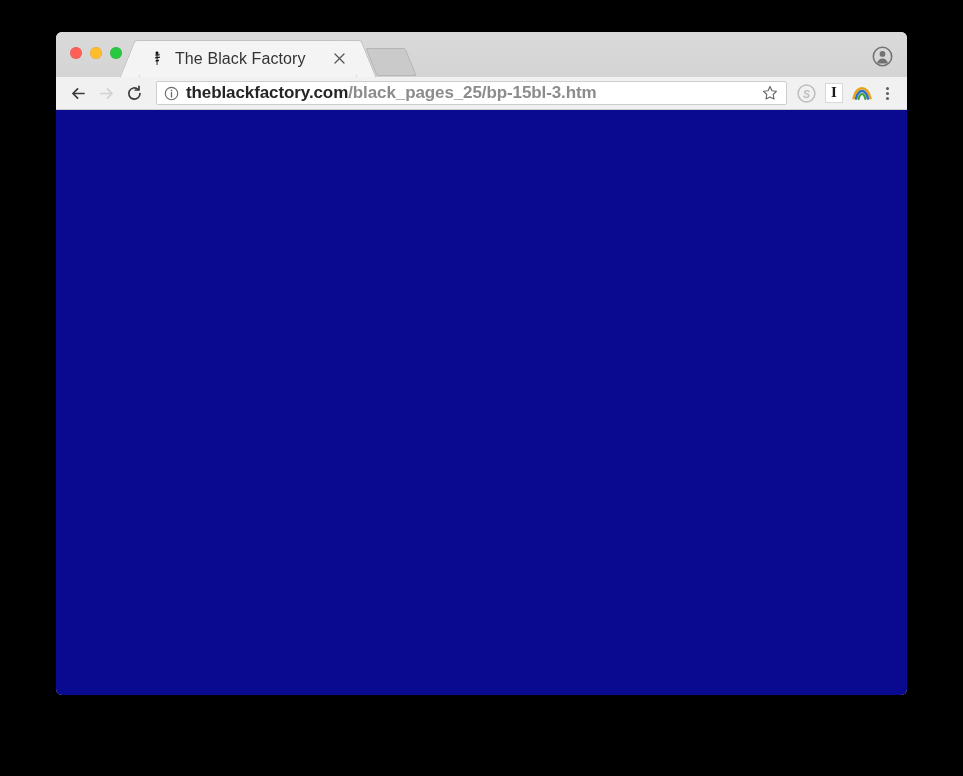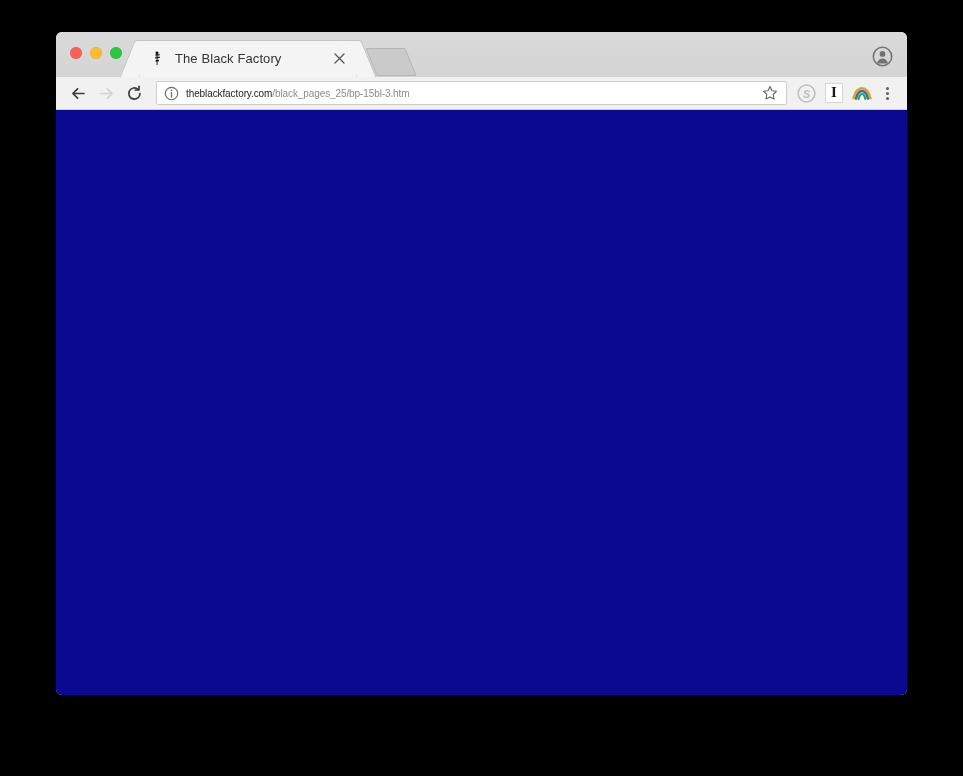--- a/index.html
+++ b/index.html
@@ -104,21 +104,21 @@
     height: 16px;
     margin-right: 9px;
     flex: 0 0 auto;
     display: flex;
     align-items: center;
     justify-content: center;
   }
   .tab-title {
     position: relative;
     z-index: 2;
-    font-size: 13px;
+    font-size: 16px;
     color: #333333;
     white-space: nowrap;
     overflow: hidden;
     text-overflow: ellipsis;
     flex: 1 1 auto;
     letter-spacing: 0.1px;
   }
   .tab-close {
     position: relative;
     z-index: 2;
@@ -197,25 +197,26 @@
     width: 16px;
     height: 16px;
     flex: 0 0 auto;
     margin-right: 7px;
     display: flex;
     align-items: center;
     justify-content: center;
   }
   .url {
     flex: 1 1 auto;
-    font-size: 10px;
+    font-size: 17px;
     color: #8c8c8c;
     white-space: nowrap;
     overflow: hidden;
     letter-spacing: -0.1px;
+    font-weight: bold;
   }
   .url .host { color: #252525; }
   .star-btn {
     width: 24px;
     height: 22px;
     flex: 0 0 auto;
     display: flex;
     align-items: center;
     justify-content: center;
   }

